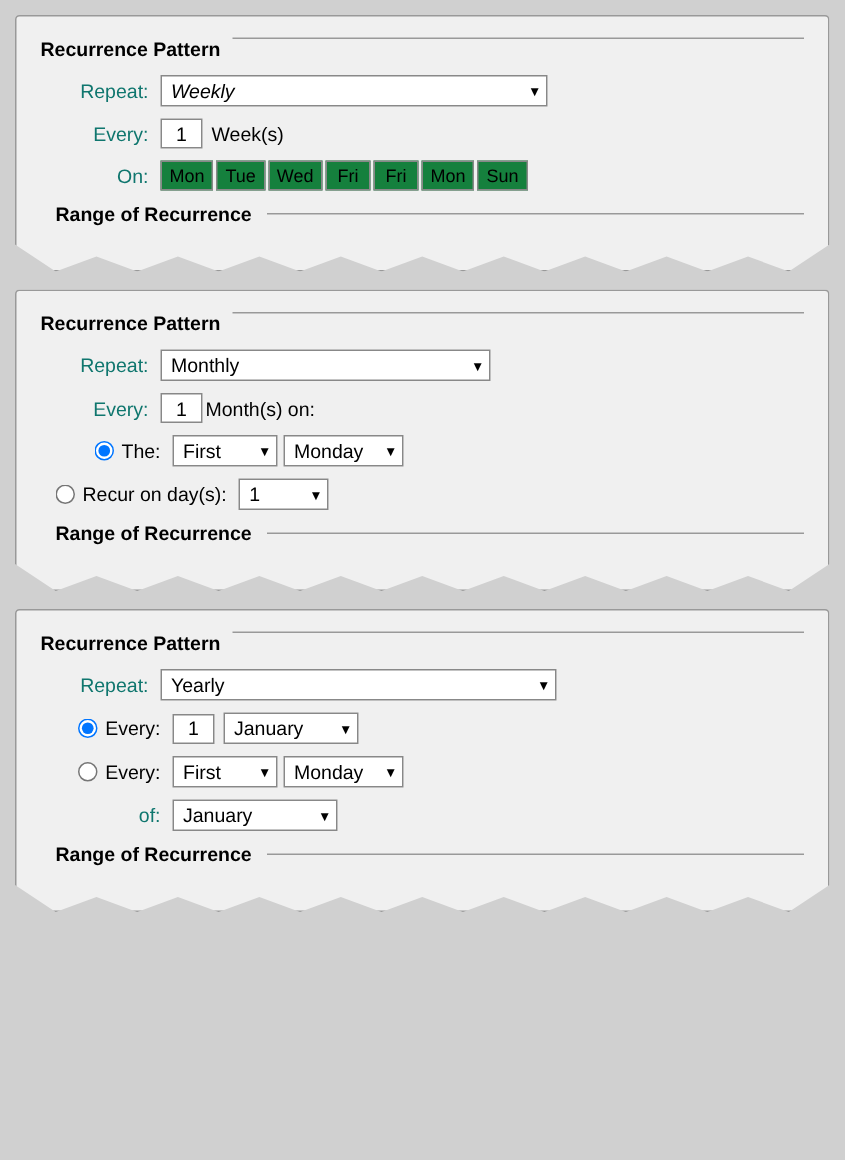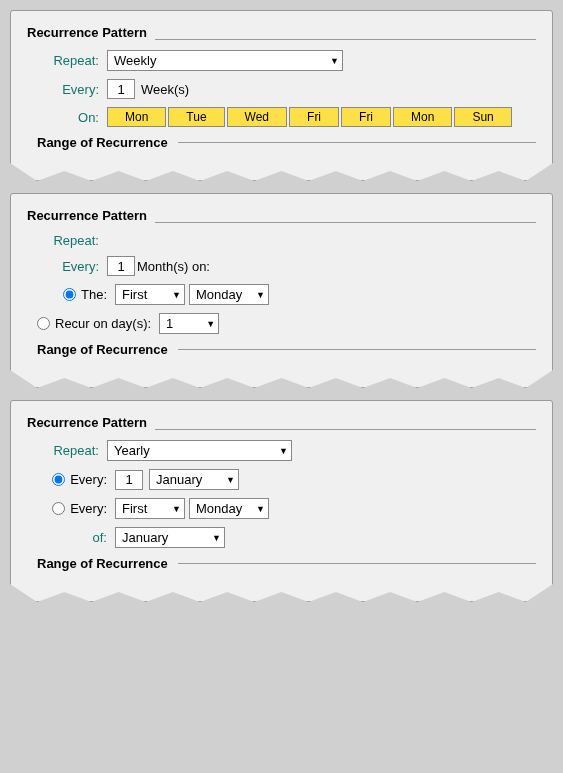--- a/index.html
+++ b/index.html
@@ -34,21 +34,21 @@
         10% calc(100% - 10px), 5% 100%,
         0 calc(100% - 18px)
       );
     }
 
     .section-title {
       font-weight: bold;
       font-size: 13px;
       margin-bottom: 10px;
       display: flex;
-      align-items: flex-end;
+      align-items: flex-start;
       gap: 8px;
       color: #000;
     }
 
     .section-title::after {
       content: '';
       flex: 1;
       height: 1px;
       background: #999;
     }
@@ -109,22 +109,22 @@
       text-align: center;
     }
 
     .day-buttons {
       display: flex;
       gap: 2px;
     }
 
     .day-btn {
       border: 1px solid #888;
-      background: #fde047;
-      padding: 2px 17px;
+      background: #15803d;
+      padding: 2px 5px;
       font-size: 12px;
       font-family: Arial, sans-serif;
       cursor: pointer;
       min-width: 30px;
       text-align: center;
     }
 
     .range-row {
       display: flex;
       align-items: center;
@@ -163,21 +163,21 @@
 <body>
 
 <div class="panel">
   <div class="section-title">
     <span>Recurrence Pattern</span>
   </div>
 
   <div class="row">
     <span class="label">Repeat:</span>
     <div class="select-wrapper">
-      <select style="width:236px;">
+      <select style="width:258px;font-style:italic;">
         <option>Weekly</option>
         <option>Daily</option>
         <option>Monthly</option>
         <option>Yearly</option>
       </select>
     </div>
   </div>
 
   <div class="row">
     <span class="label">Every:</span>
@@ -204,20 +204,28 @@
   </div>
 </div>
 
 <div class="panel">
   <div class="section-title">
     <span>Recurrence Pattern</span>
   </div>
 
   <div class="row">
     <span class="label">Repeat:</span>
+    <div class="select-wrapper">
+      <select style="width:220px;">
+        <option>Monthly</option>
+        <option>Daily</option>
+        <option>Weekly</option>
+        <option>Yearly</option>
+      </select>
+    </div>
   </div>
 
   <div class="row">
     <span class="label">Every:</span>
     <input type="text" style="width: 28px; height: 20px;" value="1">
     <span style="margin-left:2px;">Month(s) on:</span>
   </div>
 
   <div class="row">
     <div class="radio-label" style="min-width:78px; justify-content:flex-end; padding-right:8px;">
@@ -267,21 +275,21 @@
 </div>
 
 <div class="panel">
   <div class="section-title">
     <span>Recurrence Pattern</span>
   </div>
 
   <div class="row">
     <span class="label">Repeat:</span>
     <div class="select-wrapper">
-      <select style="width:185px;">
+      <select style="width:264px;">
         <option>Yearly</option>
         <option>Daily</option>
         <option>Weekly</option>
         <option>Monthly</option>
       </select>
     </div>
   </div>
 
   <div class="row">
     <div class="radio-label" style="min-width:78px; justify-content:flex-end; padding-right:8px;">

